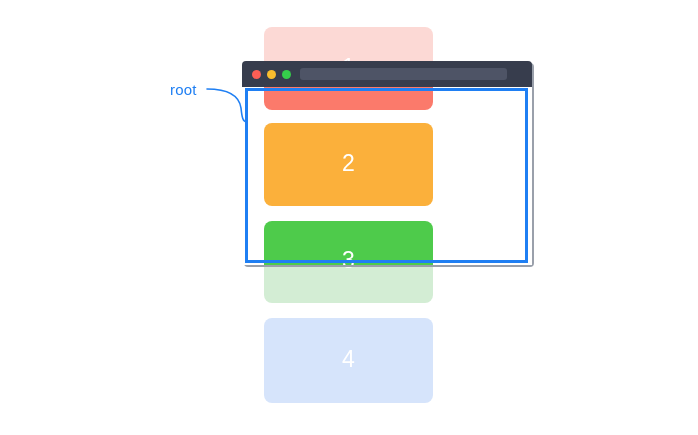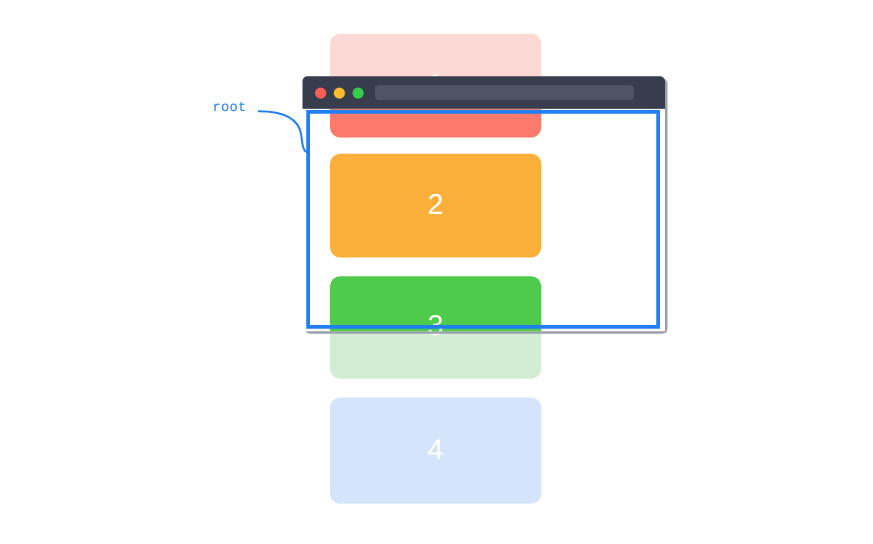--- a/index.html
+++ b/index.html
@@ -159,22 +159,22 @@
     box-sizing: border-box;
     pointer-events: none;
   }
 
   
   #root-label {
     position: absolute;
     left: 170px;
     top: 81px;
     color: #1f7ff3;
-    font-size: 11px;
-    font-family: Liberation Mono, monospace;
+    font-size: 15px;
+    font-family: Liberation Sans, sans-serif;
     letter-spacing: 0.2px;
     user-select: none;
   }
   #leader {
     position: absolute;
     left: 205px;
     top: 80px;
     width: 50px;
     height: 50px;
     overflow: visible;

